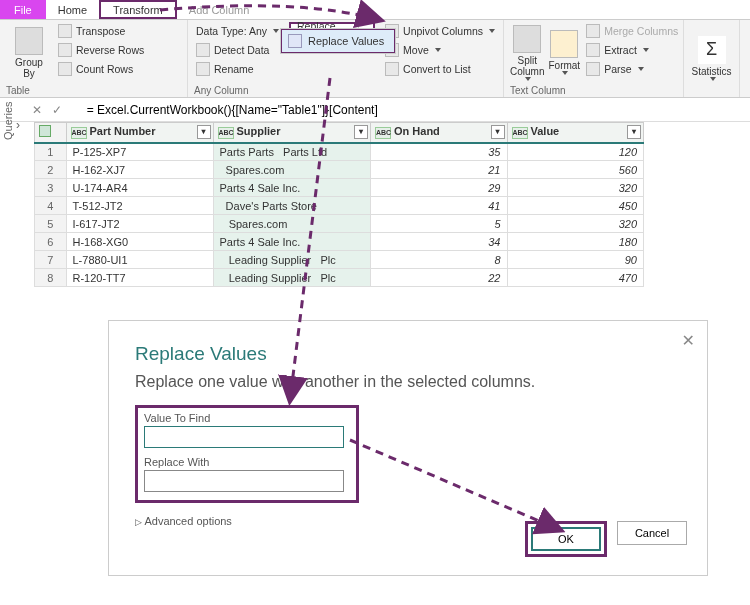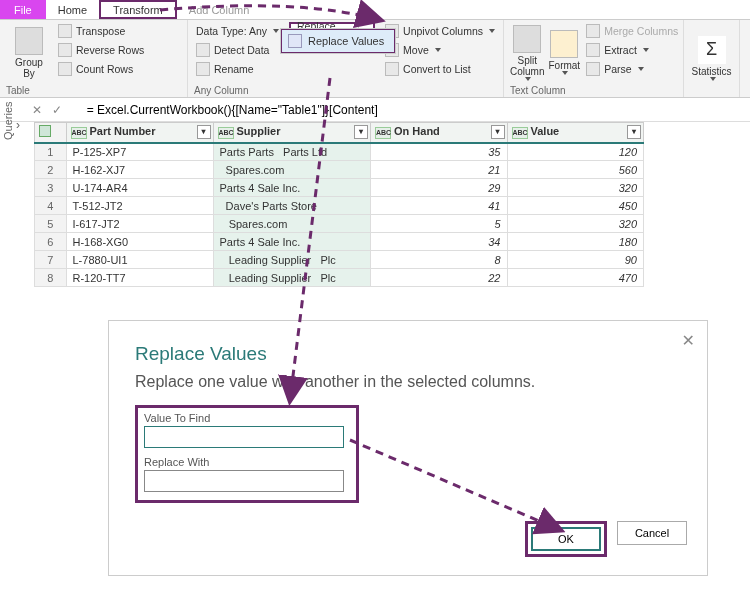--- a/index.html
+++ b/index.html
@@ -287,20 +287,21 @@
   <span class="dlg-close">✕</span>
   <h2>Replace Values</h2>
   <div class="sub">Replace one value with another in the selected columns.</div>
   <div class="field-box">
     <label>Value To Find</label>
     <input type="text" style="border: 1px solid rgb(43, 122, 120);" value="">
     <div style="height:8px"></div>
     <label>Replace With</label>
     <input type="text" value="" style="">
   </div>
+  <div class="adv">Advanced options</div>
   <div class="dlg-btns">
     <span class="btn-ok-wrap">
       <button class="btn btn-ok">OK</button>
     </span>
     <button class="btn">Cancel</button>
   </div>
 </div>
 
 <svg class="annot" width="750" height="605">
   <defs>

